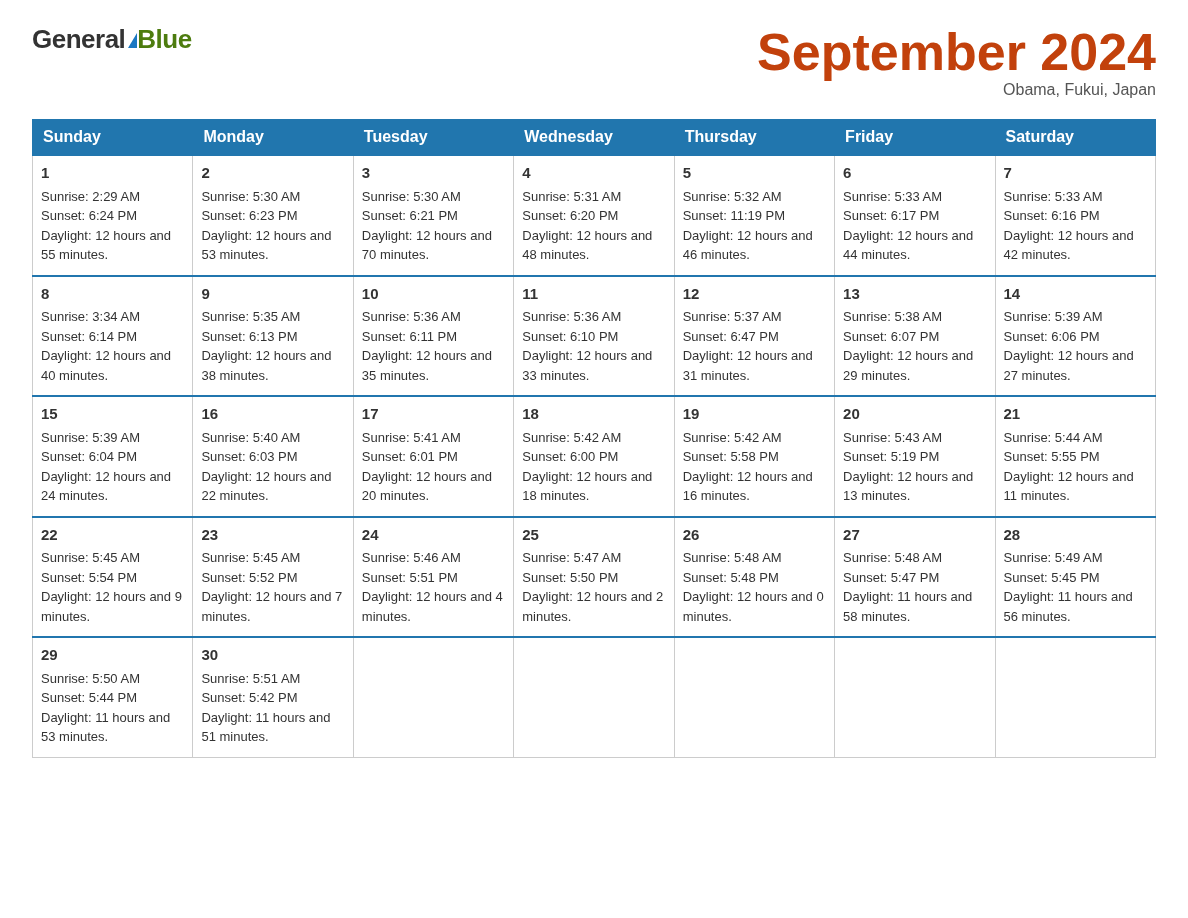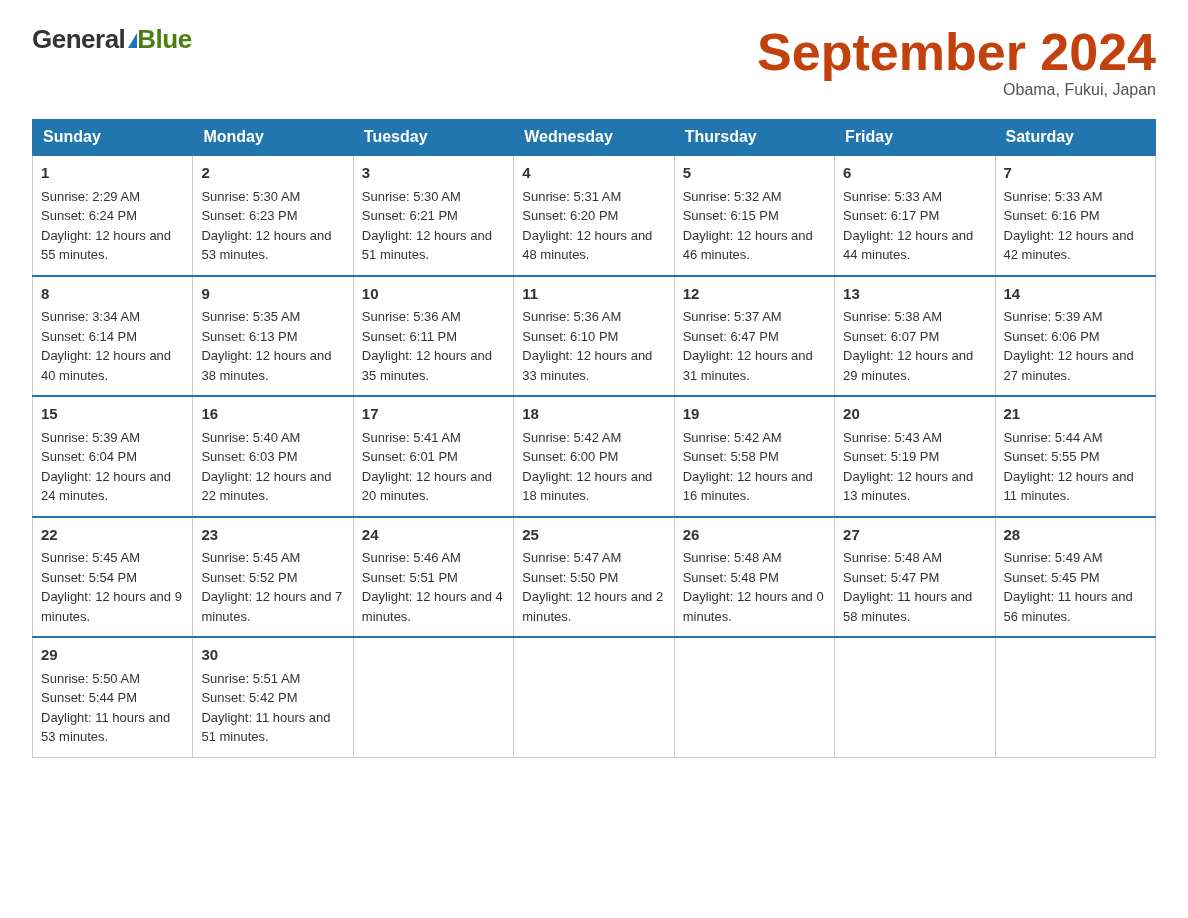--- a/index.html
+++ b/index.html
@@ -106,23 +106,23 @@
         <th>Wednesday</th>
         <th>Thursday</th>
         <th>Friday</th>
         <th>Saturday</th>
       </tr>
   </thead>
   <tbody id="calendar-body">
   <tr>
         <td><span class="day-num">1</span><span>Sunrise: 2:29 AM</span><br><span>Sunset: 6:24 PM</span><br><span>Daylight: 12 hours and 55 minutes.</span></td>
         <td><span class="day-num">2</span><span>Sunrise: 5:30 AM</span><br><span>Sunset: 6:23 PM</span><br><span>Daylight: 12 hours and 53 minutes.</span></td>
-        <td><span class="day-num">3</span><span>Sunrise: 5:30 AM</span><br><span>Sunset: 6:21 PM</span><br><span>Daylight: 12 hours and 51 minutes.</span></td>
+        <td><span class="day-num">3</span><span>Sunrise: 5:30 AM</span><br><span>Sunset: 6:21 PM</span><br><span>Daylight: 12 hours and 70 minutes.</span></td>
         <td><span class="day-num">4</span><span>Sunrise: 5:31 AM</span><br><span>Sunset: 6:20 PM</span><br><span>Daylight: 12 hours and 48 minutes.</span></td>
-        <td><span class="day-num">5</span><span>Sunrise: 5:32 AM</span><br><span>Sunset: 6:15 PM</span><br><span>Daylight: 12 hours and 46 minutes.</span></td>
+        <td><span class="day-num">5</span><span>Sunrise: 5:32 AM</span><br><span>Sunset: 11:19 PM</span><br><span>Daylight: 12 hours and 46 minutes.</span></td>
         <td><span class="day-num">6</span><span>Sunrise: 5:33 AM</span><br><span>Sunset: 6:17 PM</span><br><span>Daylight: 12 hours and 44 minutes.</span></td>
         <td><span class="day-num">7</span><span>Sunrise: 5:33 AM</span><br><span>Sunset: 6:16 PM</span><br><span>Daylight: 12 hours and 42 minutes.</span></td>
       </tr>
       <tr>
         <td><span class="day-num">8</span><span>Sunrise: 3:34 AM</span><br><span>Sunset: 6:14 PM</span><br><span>Daylight: 12 hours and 40 minutes.</span></td>
         <td><span class="day-num">9</span><span>Sunrise: 5:35 AM</span><br><span>Sunset: 6:13 PM</span><br><span>Daylight: 12 hours and 38 minutes.</span></td>
         <td><span class="day-num">10</span><span>Sunrise: 5:36 AM</span><br><span>Sunset: 6:11 PM</span><br><span>Daylight: 12 hours and 35 minutes.</span></td>
         <td><span class="day-num">11</span><span>Sunrise: 5:36 AM</span><br><span>Sunset: 6:10 PM</span><br><span>Daylight: 12 hours and 33 minutes.</span></td>
         <td><span class="day-num">12</span><span>Sunrise: 5:37 AM</span><br><span>Sunset: 6:47 PM</span><br><span>Daylight: 12 hours and 31 minutes.</span></td>
         <td><span class="day-num">13</span><span>Sunrise: 5:38 AM</span><br><span>Sunset: 6:07 PM</span><br><span>Daylight: 12 hours and 29 minutes.</span></td>

